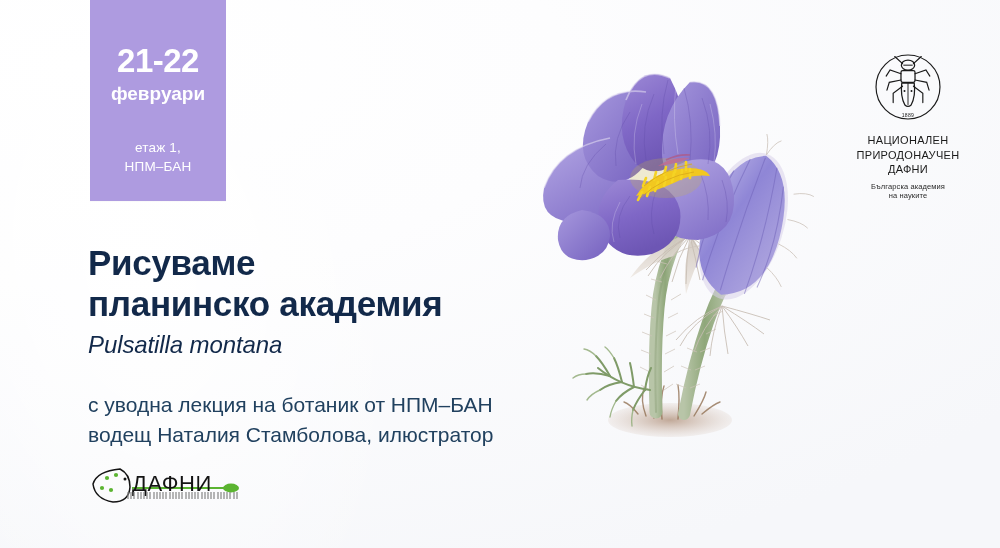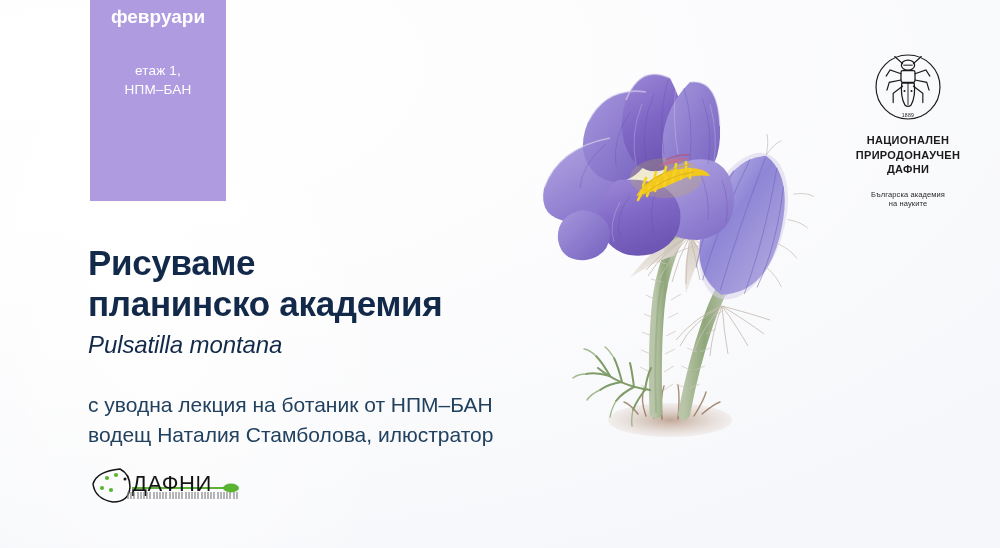--- a/index.html
+++ b/index.html
@@ -70,25 +70,25 @@
   }
 
   
   .museum-logo{
     position:absolute;left:838px;top:48px;width:140px;
     display:flex;flex-direction:column;align-items:center;
   }
   .museum-logo .mark{width:78px;height:78px;}
   .museum-logo .m-title{
     margin-top:7px;
-    font-size:11px;font-weight:700;color:#1a1a1a;line-height:1.32;text-align:center;
+    font-size:11px;font-weight:400;color:#1a1a1a;line-height:1.32;text-align:center;
     letter-spacing:.3px;
   }
   .museum-logo .m-sub{
-    margin-top:13px;
+    margin-top:5px;
     font-size:7.5px;font-weight:400;color:#2a2a2a;line-height:1.3;text-align:center;
     letter-spacing:.1px;
   }
 
   
   .dafni{
     position:absolute;left:85px;top:457px;width:168px;height:56px;
   }
   .dafni svg{display:block;}
   .dafni .micro{
@@ -104,20 +104,21 @@
     position:absolute;left:470px;top:20px;width:420px;height:430px;
   }
 </style>
 </head>
 <body>
 
 <div class="poster">
   <div class="bg-sheen"></div>
 
   <div class="date-chip">
+    <div class="days">21-22</div>
     <div class="month">февруари</div>
     <div class="venue">
       <div>етаж 1,</div>
       <div>НПМ–БАН</div>
     </div>
   </div>
 
   <div class="headline">
     <div class="l1">Рисуваме</div>
     <div class="l2">планинско академия</div>

